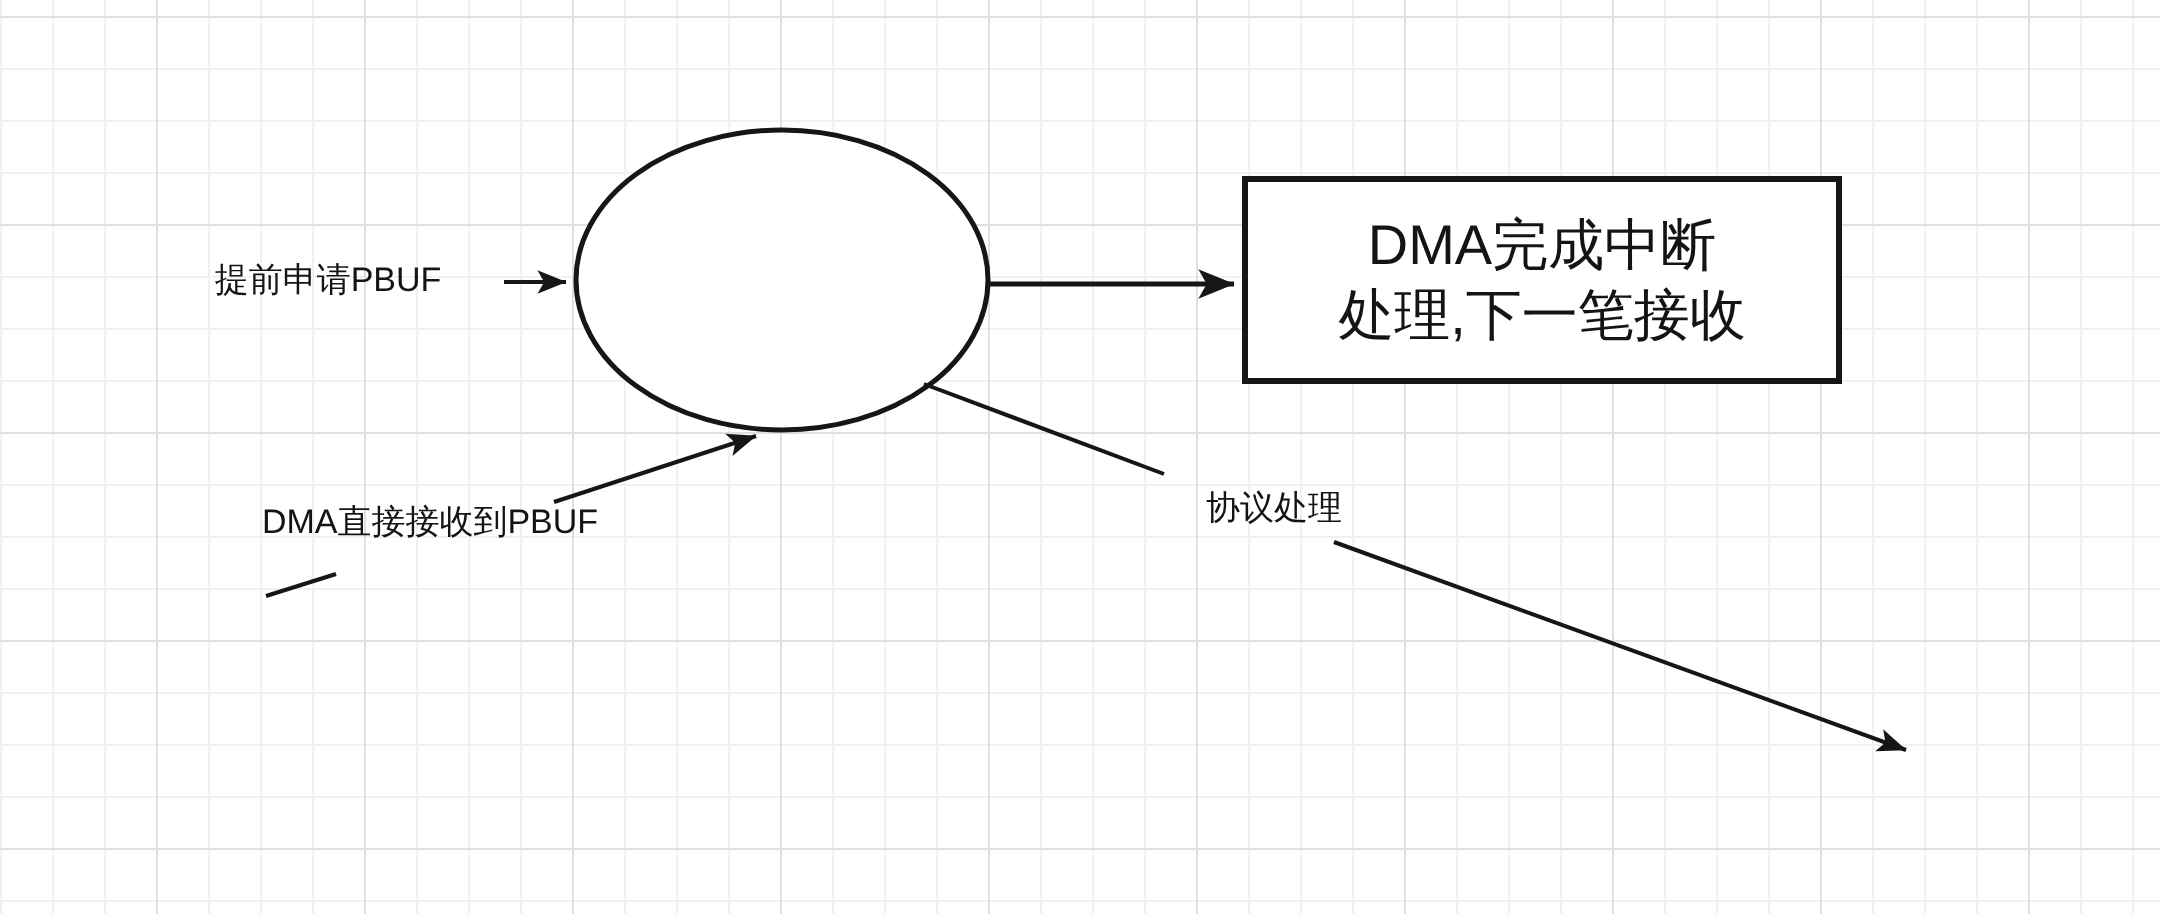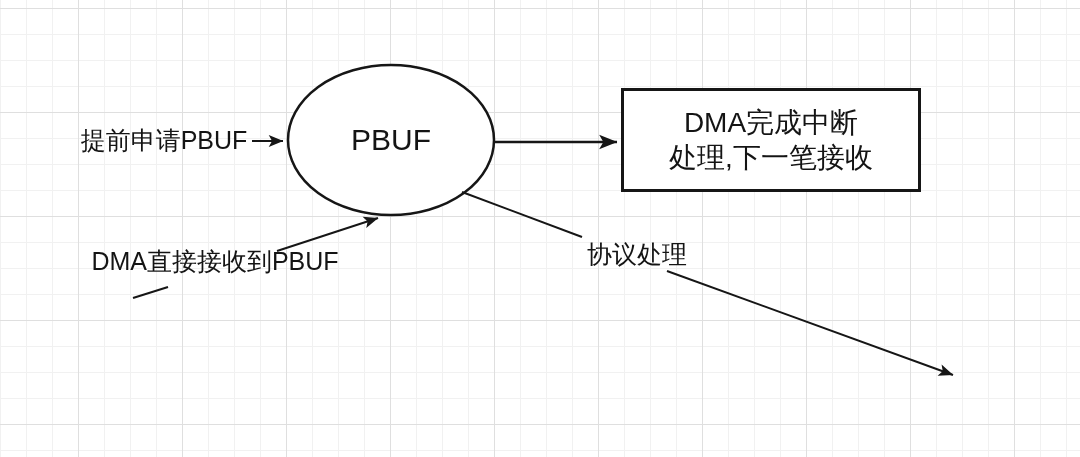--- a/index.html
+++ b/index.html
@@ -26,21 +26,21 @@
   .diagram-svg {
     position: absolute;
     left: 0; top: 0;
     width: 1080px;
     height: 457px;
   }
   .label {
     position: absolute;
     transform: translate(-50%, -50%);
     color: #141414;
-    font-size: 25px;
+    font-size: 17px;
     white-space: nowrap;
     line-height: 1.1;
   }
   .node-label {
     position: absolute;
     transform: translate(-50%, -50%);
     color: #141414;
     font-size: 30px;
     white-space: nowrap;
   }
@@ -98,21 +98,20 @@
     <ellipse cx="391" cy="140" rx="103" ry="75" fill="#ffffff" stroke="#161616" stroke-width="2.5"></ellipse>
 
     <line x1="494" y1="142" x2="617" y2="142" stroke="#161616" stroke-width="2.5" marker-end="url(#arrowhead)"></line>
 
     <line x1="462" y1="192" x2="582" y2="237" stroke="#161616" stroke-width="2"></line>
     <line x1="667" y1="271" x2="953" y2="375" stroke="#161616" stroke-width="2" marker-end="url(#arrowhead)"></line>
   </svg>
 
   <div class="label" style="left:164px; top:141px;">提前申请PBUF</div>
 
-  <div class="node-label" style="left:391px; top:140px;">PBUF</div>
 
   <div class="label" style="left:637px; top:255px;">协议处理</div>
 
   <div class="label" style="left:215px; top:262px;">DMA直接接收到PBUF</div>
 
   <div class="dma-box">
     <div>DMA完成中断</div>
     <div>处理,下一笔接收</div>
   </div>
 

